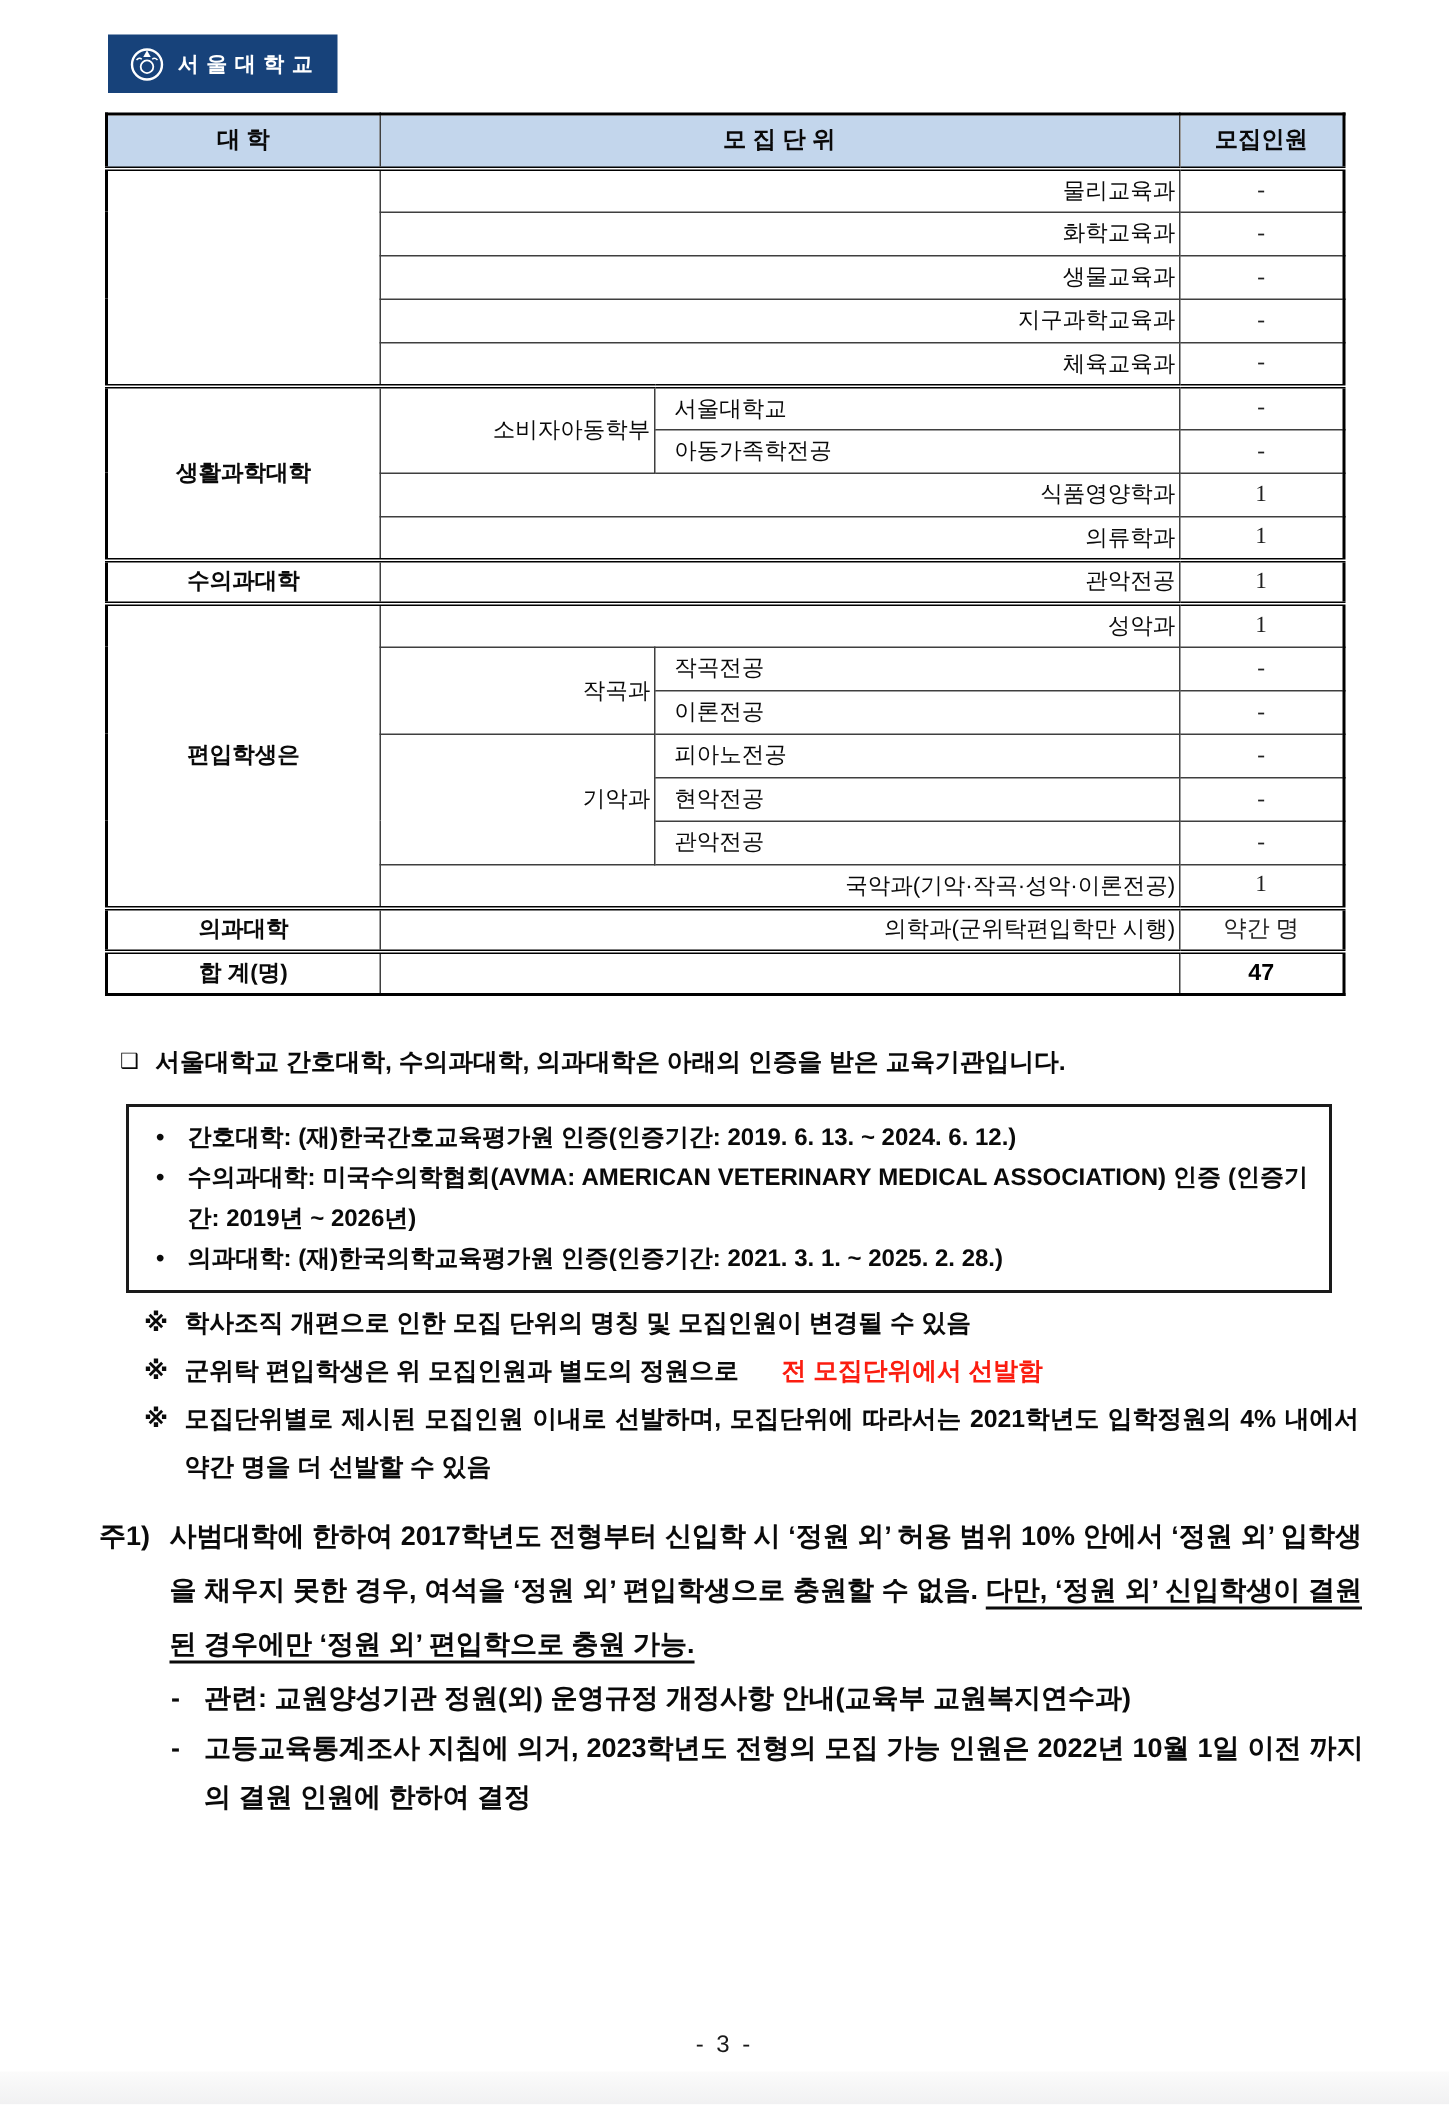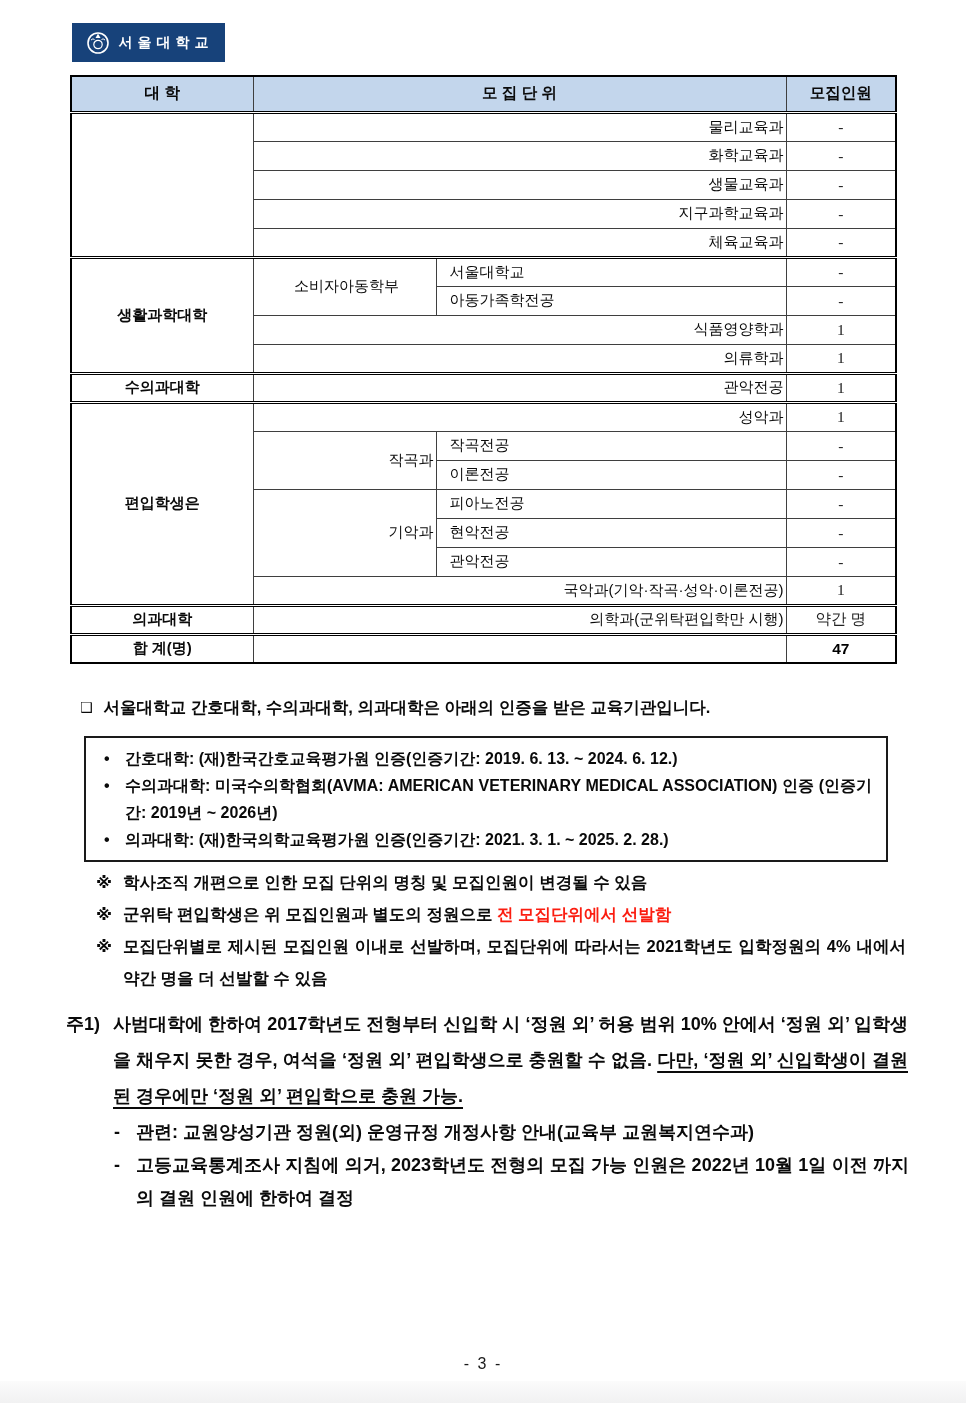--- a/index.html
+++ b/index.html
@@ -63,21 +63,21 @@
   .doc-table thead th {
     background: var(--header-bg);
     height: 36px;
     font-weight: bold;
     text-align: center;
     border-bottom: 3px double #000;
     font-size: 15.5px;
   }
   .doc-table td.college { text-align: center; font-weight: bold; }
   .doc-table td.unit { text-align: right; padding-left: 13px; font-weight: normal; }
-  .doc-table td.unit.c { text-align: center; padding-left: 6px; font-family: Liberation Serif, serif; }
+  .doc-table td.unit.c { text-align: right; padding-left: 6px; font-family: Liberation Serif, serif; }
   .doc-table td.sub { text-align: left; padding-left: 13px; }
   .doc-table td.quota {
     text-align: center;
     font-family: "Liberation Serif", "DejaVu Serif", serif;
     font-size: 15.5px;
     color: #222;
   }
   .doc-table td.quota.total { font-family: "Liberation Sans", sans-serif; font-weight: bold; color: #000; }
   .doc-table tr.gt td { border-top: 3px double #000; }
   
@@ -113,21 +113,21 @@
   .notes {
     position: absolute;
     left: 96px; top: 866px;
     width: 810px;
     font-size: 16.5px;
     font-weight: bold;
   }
   .note-item { display: flex; line-height: 32px; }
   .note-item .marker { width: 27px; flex: none; }
   .note-item .note-text { flex: 1; text-align: justify; }
-  .note-item .red { color: var(--highlight-red); }
+  .note-item .red { color: var(--highlight-red); margin-left: 24px; }
   
   .footnote {
     position: absolute;
     left: 66px; top: 1006px;
     width: 842px;
     font-size: 18px;
     font-weight: bold;
   }
   .fn-main { display: flex; line-height: 36px; }
   .fn-main .fn-label { width: 47px; flex: none; }

